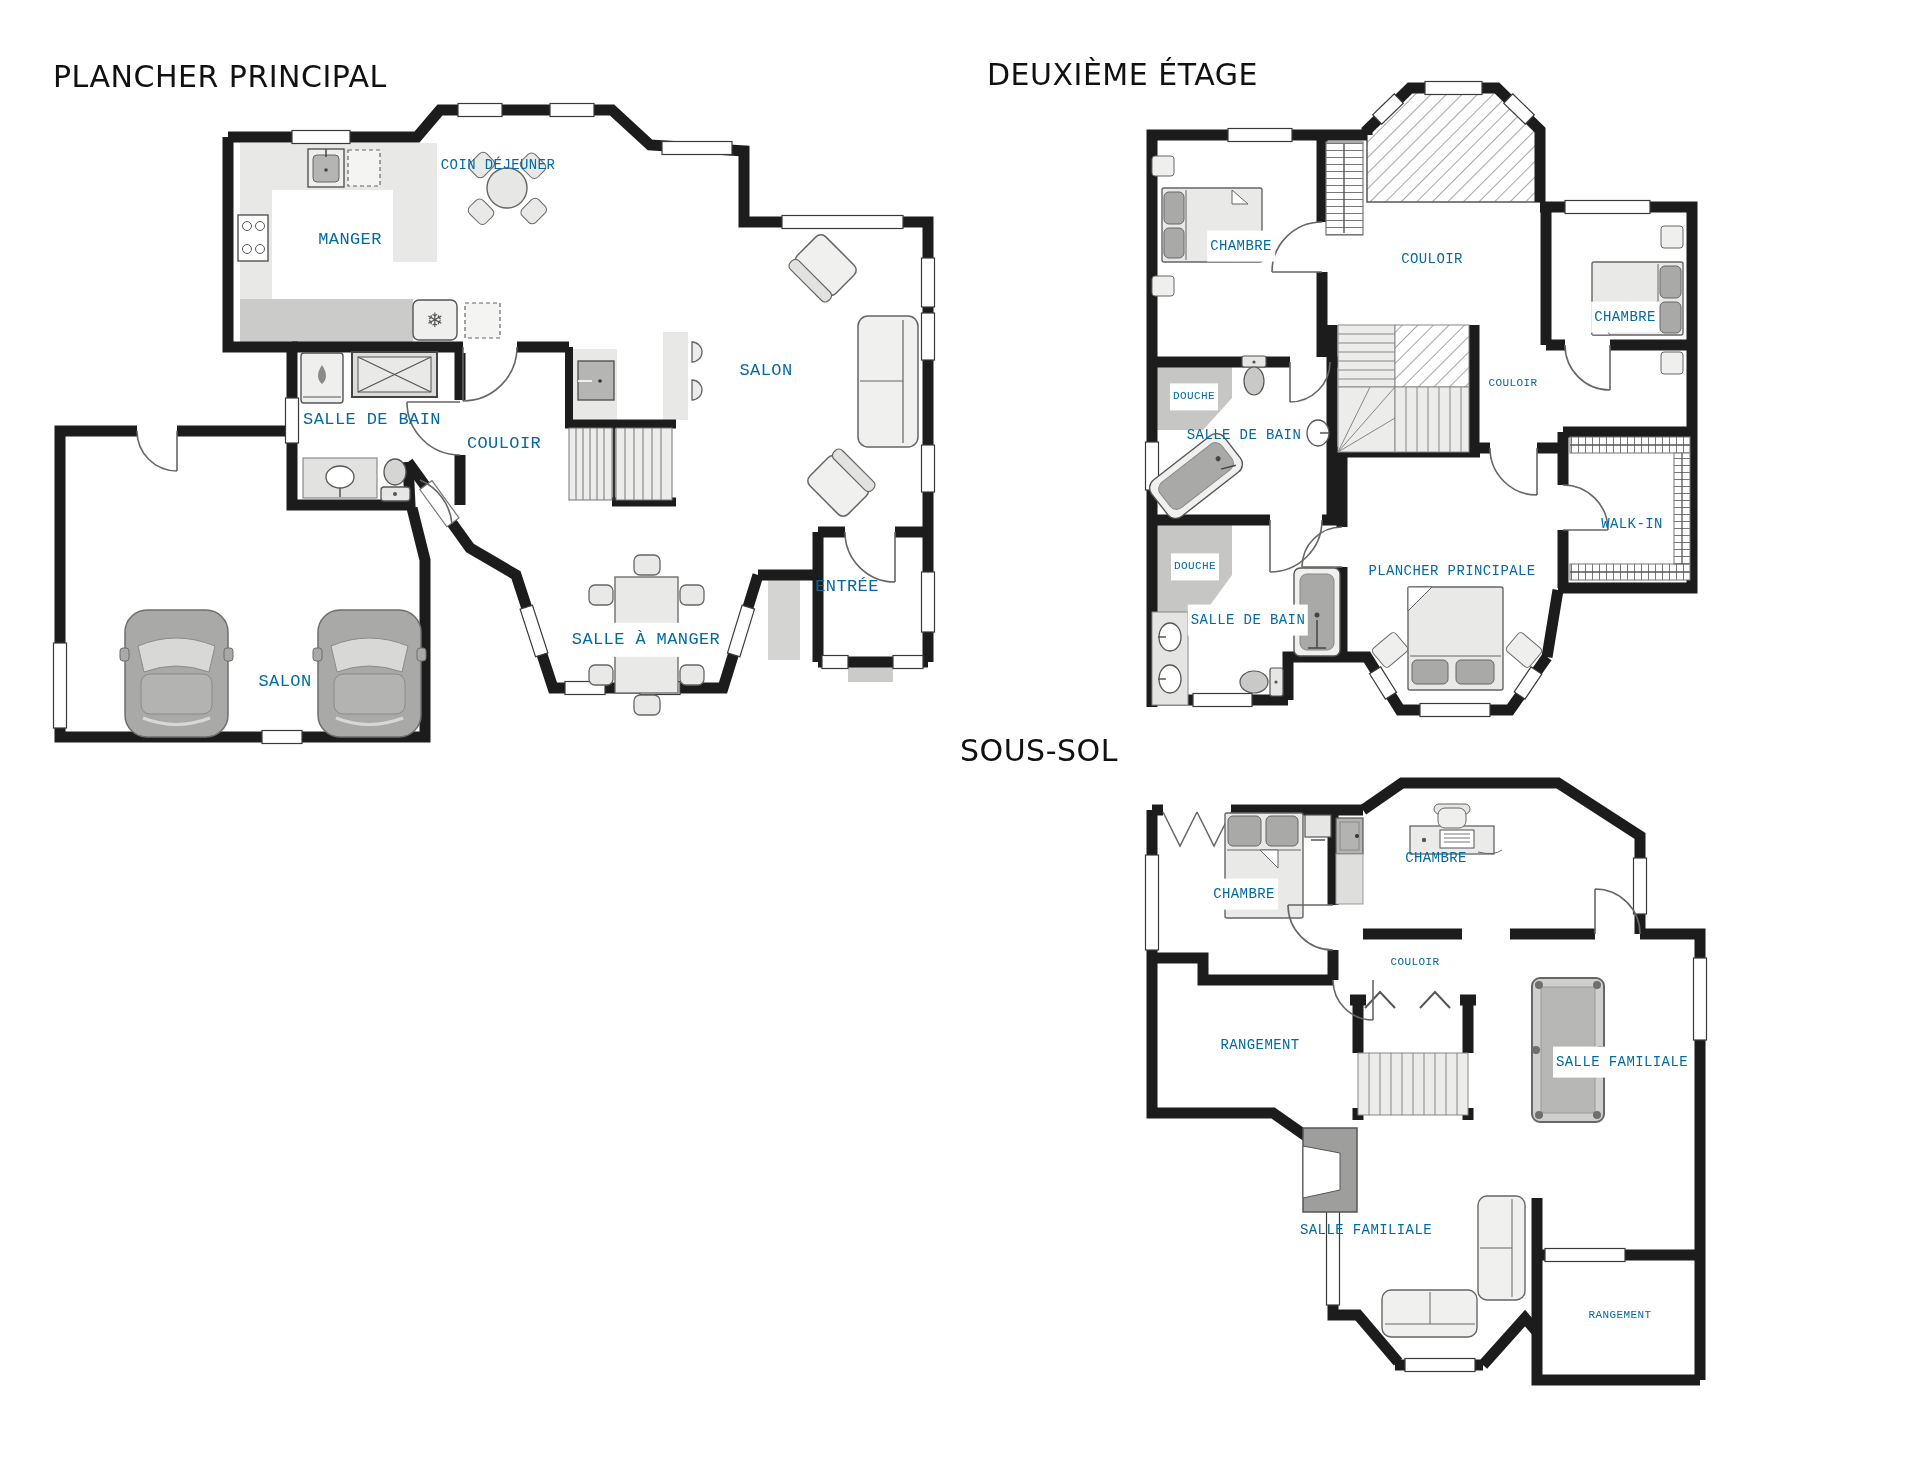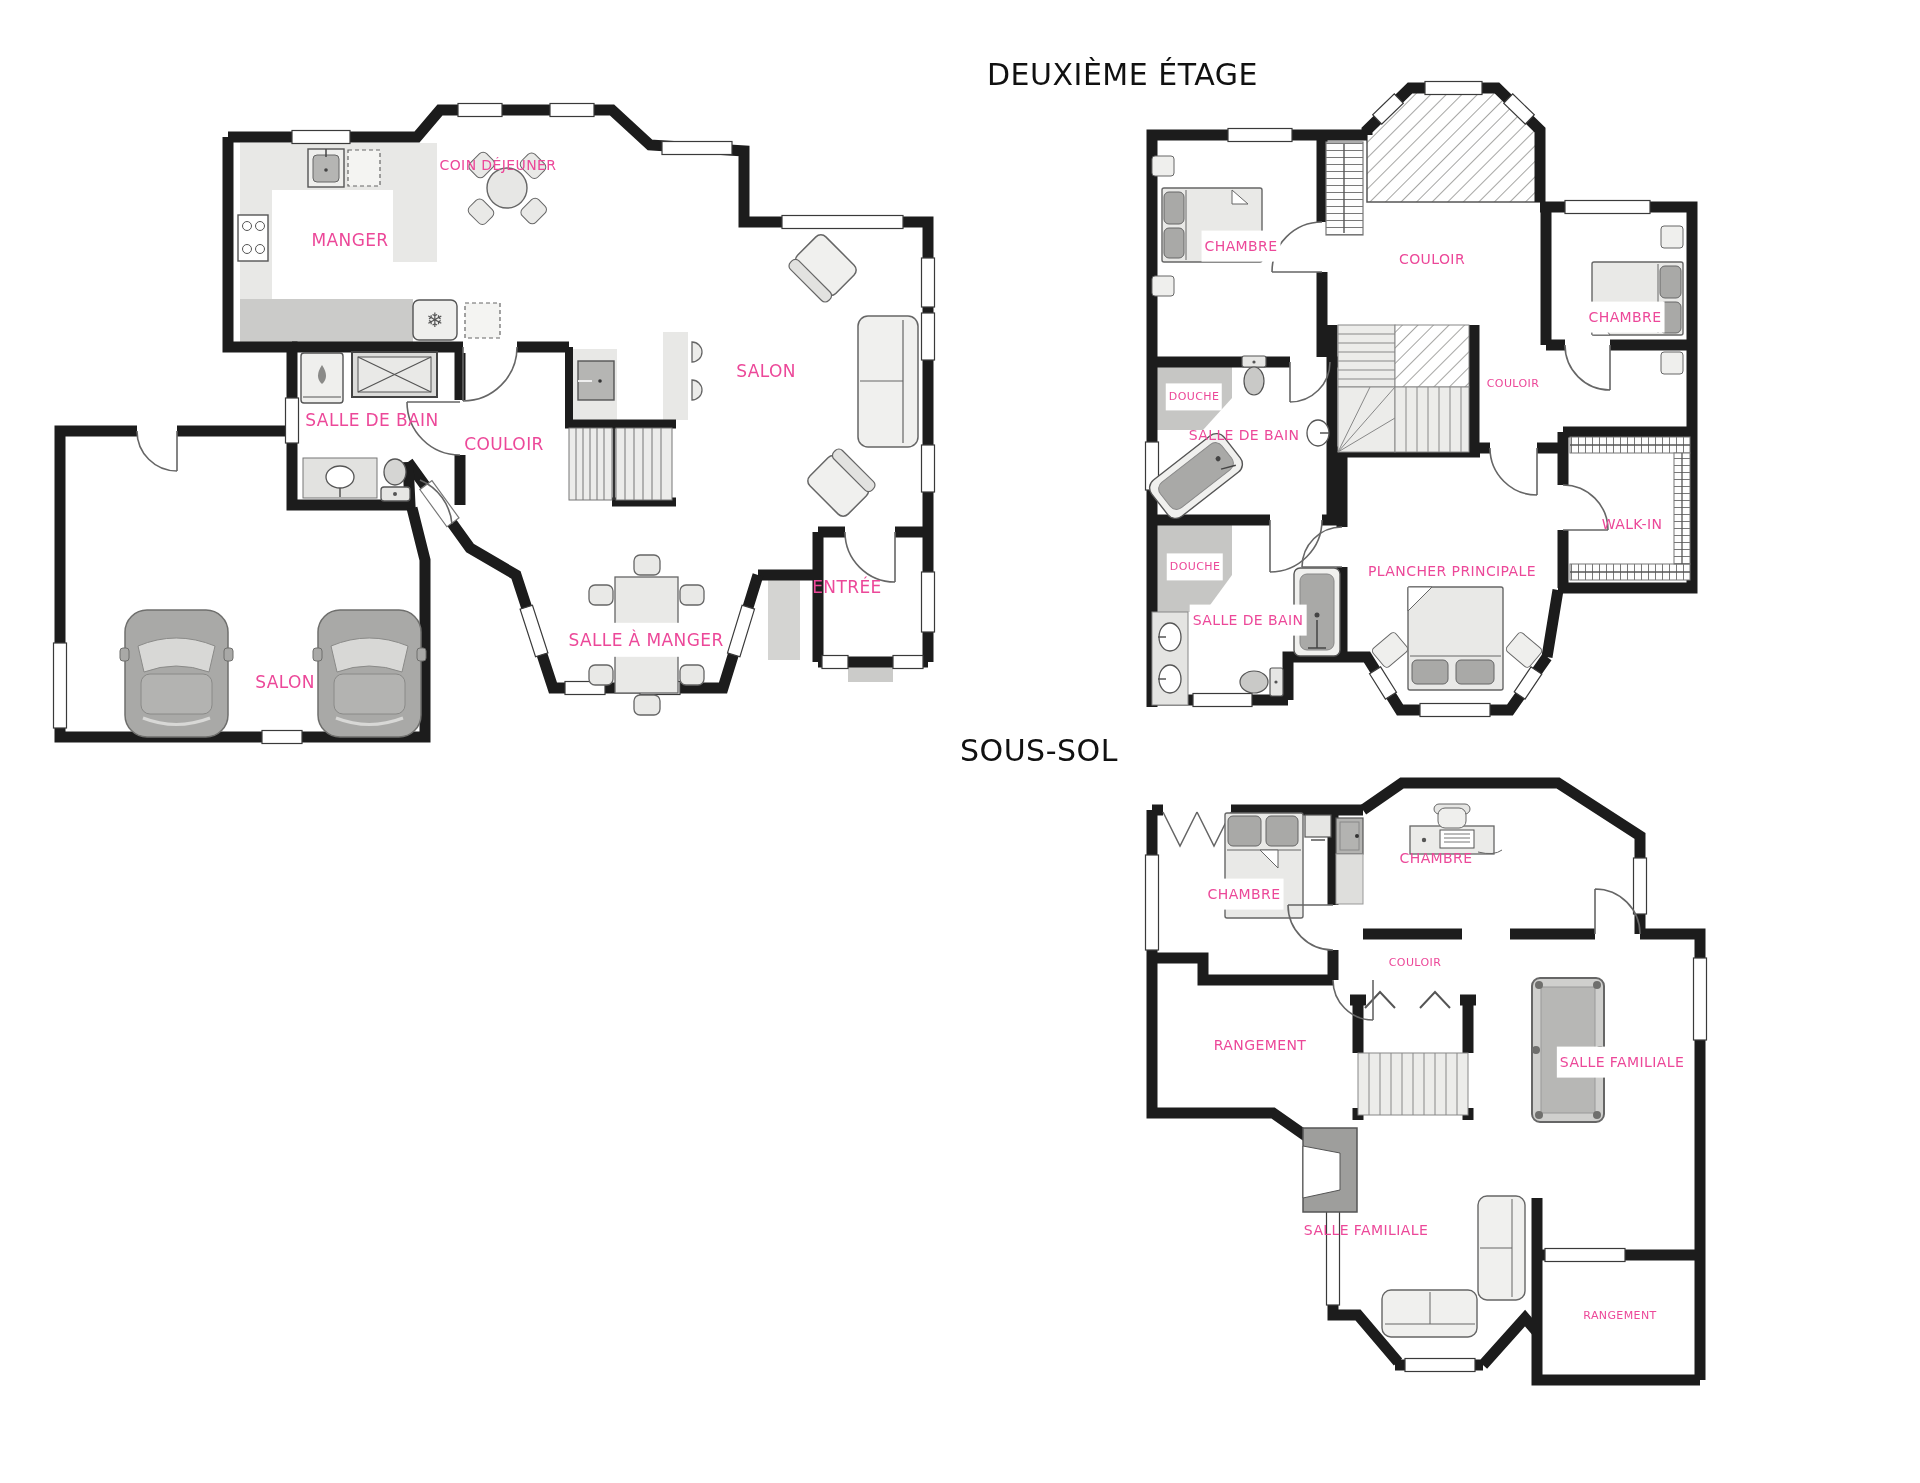--- a/index.html
+++ b/index.html
@@ -1,20 +1,20 @@
 <!DOCTYPE html>
 <html><head>
 <meta charset="utf-8">
 <style>
   html,body{margin:0;padding:0;background:#fff;}
   #stage{position:relative;width:1920px;height:1483px;background:#fff;overflow:hidden;
          font-family:"DejaVu Sans",sans-serif;}
   svg{position:absolute;left:0;top:0;}
-  .lbl{position:absolute;transform:translate(-50%,-50%);font-size:17px;color:#ec4899;
-       white-space:nowrap;letter-spacing:.4px;line-height:1.2;}
+  .lbl{position:absolute;transform:translate(-50%,-50%);font-size:17px;color:#0369a1;
+       white-space:nowrap;letter-spacing:.4px;line-height:1.2;font-family:Liberation Mono, monospace;}
   .sm{font-size:14px;}
   .xs{font-size:11px;}
   .bg{background:#fff;padding:7px 3px;}
   .title{position:absolute;transform:translate(0,-50%);font-size:30px;color:#111;
          letter-spacing:.5px;white-space:nowrap;}
 </style>
 </head>
 <body>
 
 <div id="stage">
@@ -424,20 +424,21 @@
     </g>
 
     <g stroke="#666" stroke-width="1.6" fill="none">
       <path d="M1333,905 H1288 M1333,950 A45,45 0 0 1 1288,905"></path>
       <path d="M1373,980 V1020 M1333,980 A40,40 0 0 0 1373,1020"></path>
       <path d="M1595,934 V889 M1640,934 A45,45 0 0 0 1595,889"></path>
     </g>
   </g>
 </svg>
 
+<div class="title" style="left:53px;top:76px">PLANCHER PRINCIPAL</div>
 <div class="title" style="left:987px;top:74px">DEUXIÈME ÉTAGE</div>
 <div class="title" style="left:960px;top:750px">SOUS-SOL</div>
 
 <div class="lbl sm" style="left:498px;top:165px">COIN DÉJEUNER</div>
 <div class="lbl" style="left:350px;top:240px">MANGER</div>
 <div class="lbl" style="left:372px;top:420px">SALLE DE BAIN</div>
 <div class="lbl" style="left:504px;top:444px">COULOIR</div>
 <div class="lbl" style="left:766px;top:371px">SALON</div>
 <div class="lbl bg" style="left:646px;top:640px">SALLE À MANGER</div>
 <div class="lbl" style="left:847px;top:587px">ENTRÉE</div>

